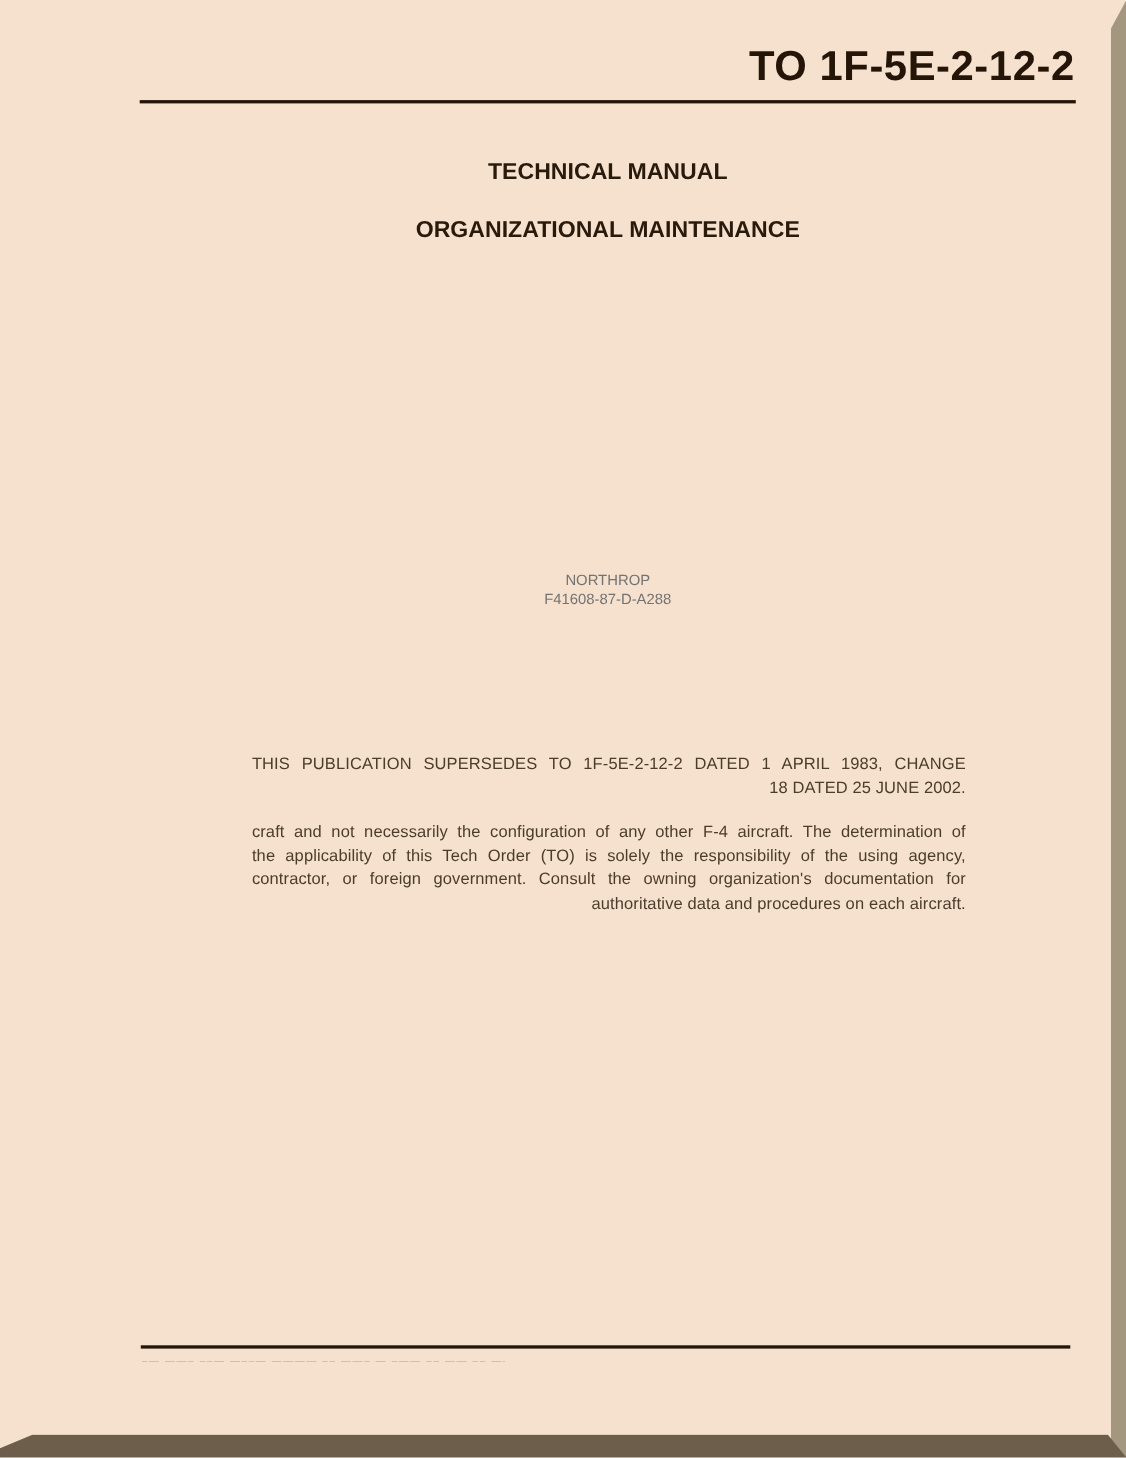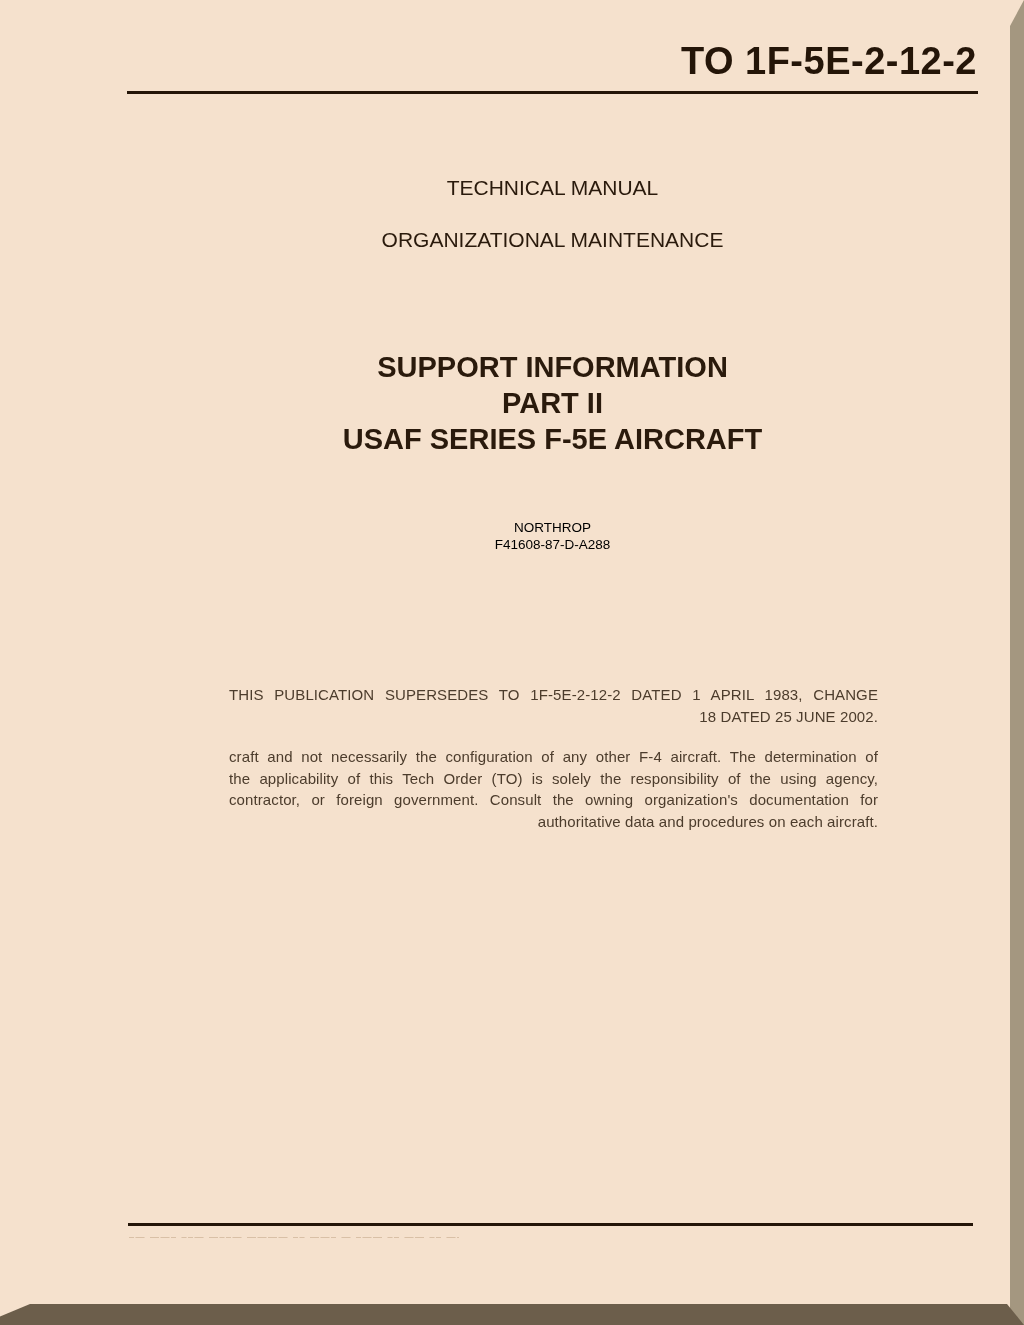--- a/index.html
+++ b/index.html
@@ -50,37 +50,37 @@
   .rule-top    { left: 127px; top: 91px;   width: 851px; }
   .rule-bottom { left: 128px; top: 1223px; width: 845px; }
 
   .centered {
     position: absolute;
     left: 128px; width: 849px;
     text-align: center;
     color: #2a1a0c;
     white-space: nowrap;
   }
-  .heading      { font-size: 21px; font-weight: normal; margin-top: 31px; }
+  .heading      { font-size: 21px; font-weight: bold; }
   .heading-1    { top: 145px; }
   .heading-2    { top: 197px; }
 
   .main-title {
     top: 349px;
     font-size: 29px;
     font-weight: bold;
     line-height: 36px;
     color: #2a1a0c;
   }
 
   .contractor {
     top: 519px;
     font-size: 13.5px;
     line-height: 17px;
-    color: #000000;
+    color: #737373;
     font-weight: normal;
   }
 
   .para {
     position: absolute;
     left: 229px; width: 649px;
     font-size: 15px;
     line-height: 21.5px;
     color: #4c3c2c;
     letter-spacing: 0.1px;
@@ -109,25 +109,20 @@
 <div class="sheet">
 
   <div class="doc-number">TO 1F-5E-2-12-2</div>
 
   <div class="rule rule-top"></div>
 
   <div class="centered heading heading-1">TECHNICAL MANUAL</div>
 
   <div class="centered heading heading-2">ORGANIZATIONAL MAINTENANCE</div>
 
-  <div class="centered main-title">
-    <div>SUPPORT INFORMATION</div>
-    <div>PART II</div>
-    <div>USAF SERIES F-5E AIRCRAFT</div>
-  </div>
 
   <div class="centered contractor">
     <div>NORTHROP</div>
     <div>F41608-87-D-A288</div>
   </div>
 
   <div class="para para-supersedes">
     <div class="line j">THIS PUBLICATION SUPERSEDES TO 1F-5E-2-12-2 DATED 1 APRIL 1983, CHANGE</div>
     <div class="line">18 DATED 25 JUNE 2002.</div>
   </div>

